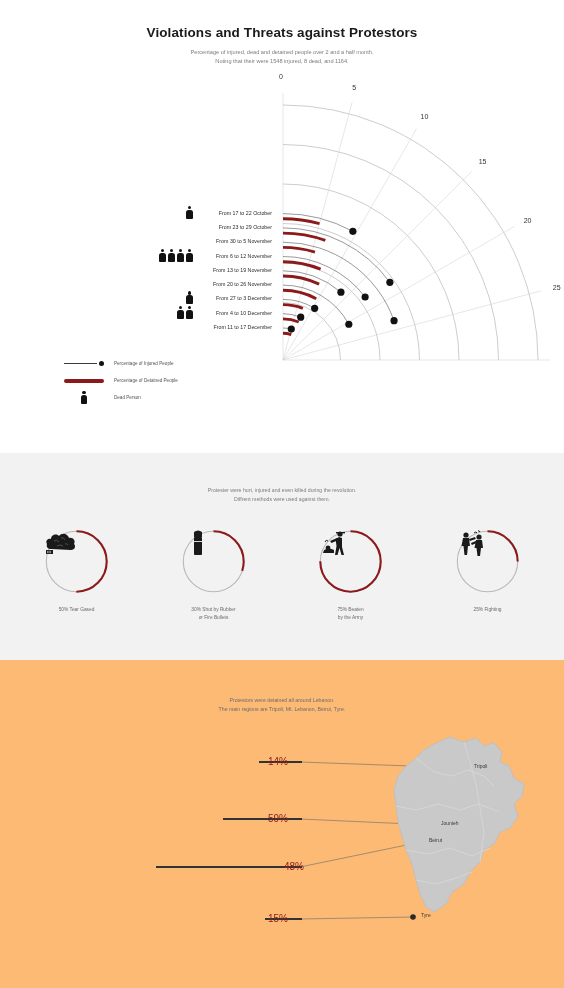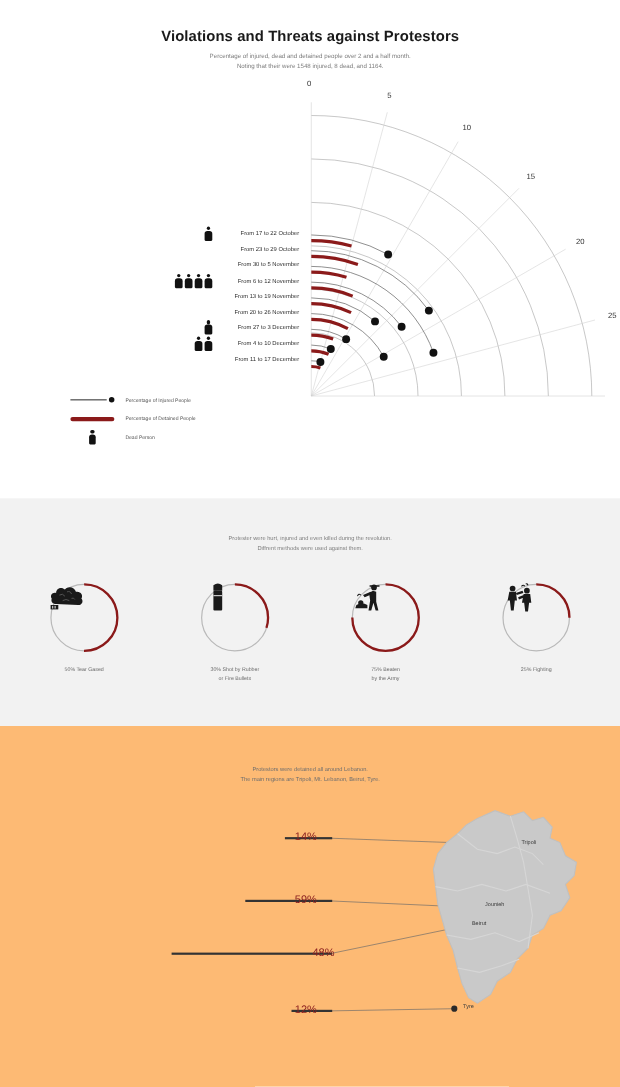--- a/index.html
+++ b/index.html
@@ -392,19 +392,19 @@
           <div class="pct" style="left: 268px; top: 81px;">59%</div>
           <div class="city-label" style="left: 441px; top: 88px;">Jounieh</div>
           <div class="bar-row" style="top: 130px;">
             <div class="bar" style="width: 146.4px;"></div>
           </div>
           <div class="pct" style="left: 268px; top: 129px; margin-left: 16px;">48%</div>
           <div class="city-label" style="left: 429px; top: 105px;">Beirut</div>
           <div class="bar-row" style="top: 182px;">
             <div class="bar" style="width: 36.6px;"></div>
           </div>
-          <div class="pct" style="left: 268px; top: 181px;">12%</div>
+          <div class="pct" style="left: 268px; top: 181px;">15%</div>
           <div class="city-label" style="left: 421px; top: 180px;">Tyre</div>
         </div>
     </div>
 
   </div>
 </div>
 
 </body></html>

